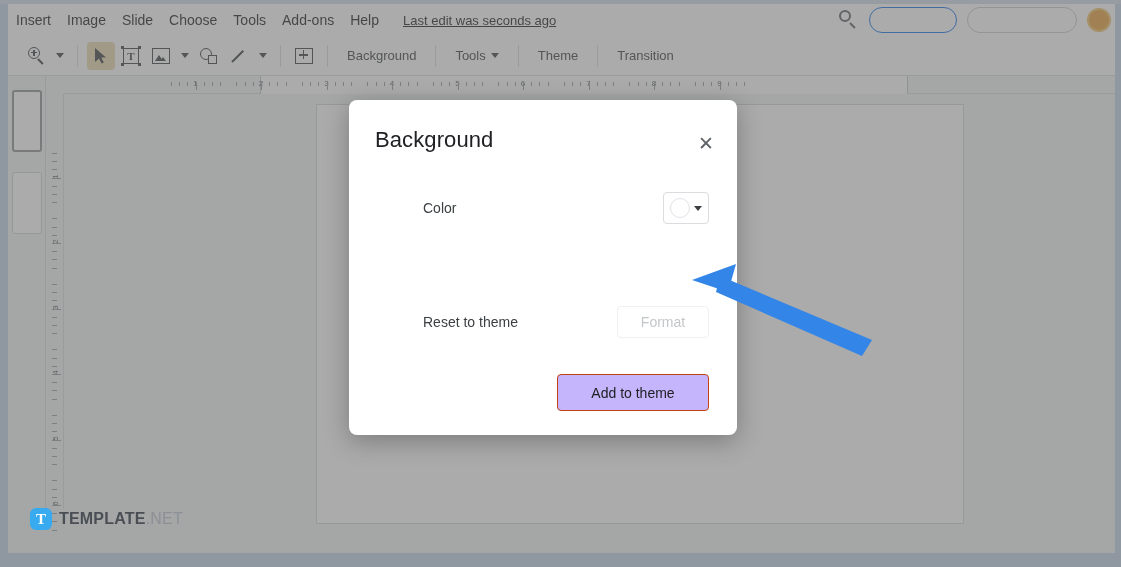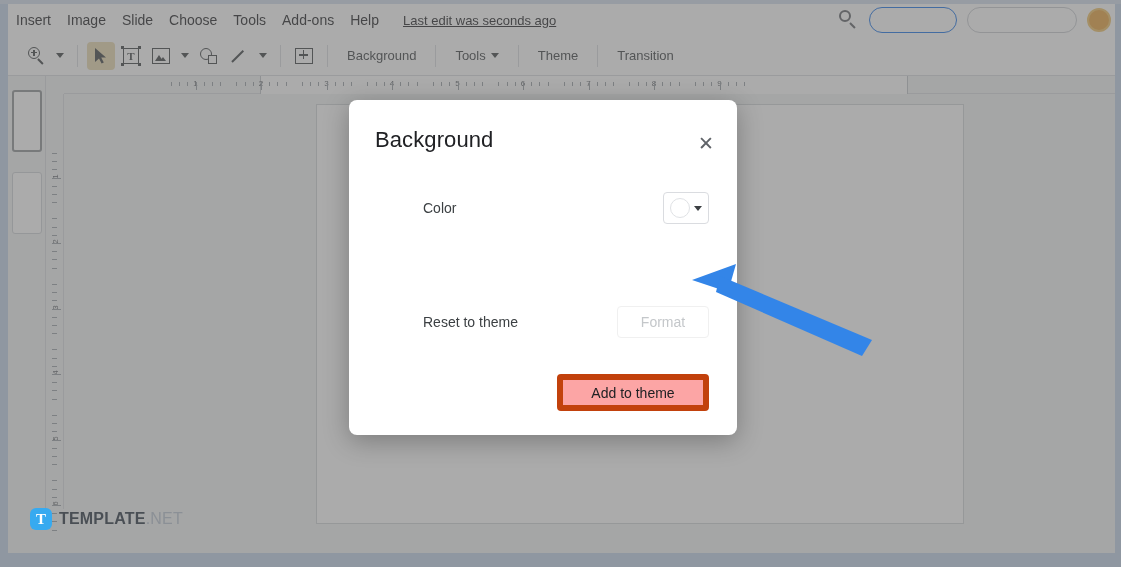--- a/index.html
+++ b/index.html
@@ -296,21 +296,21 @@
     background: #ffffff; border: 1px solid #f0f0f0;
     display: flex; align-items: center; justify-content: center;
     font-size: 14px; color: #c4c7ca;
   }
   .dlg-footer {
     position: absolute; left: 26px; right: 28px; bottom: 24px;
     display: flex; justify-content: flex-end; gap: 10px;
   }
   .btn-secondary {
     min-width: 152px; height: 37px; border-radius: 4px;
-    background: #fca5a5; border: 6px solid #c2410c;
+    background: #c4b5fd; border: 1px solid #c2410c;
     display: flex; align-items: center; justify-content: center;
     font-size: 14px; color: #202124;
   }
   .btn-primary {
     min-width: 92px; height: 37px; border-radius: 4px;
     background: #f9bc15; border: 1px solid #f9bc15;
     display: flex; align-items: center; justify-content: center;
     font-size: 14px; color: #3c2f00;
   }
 

